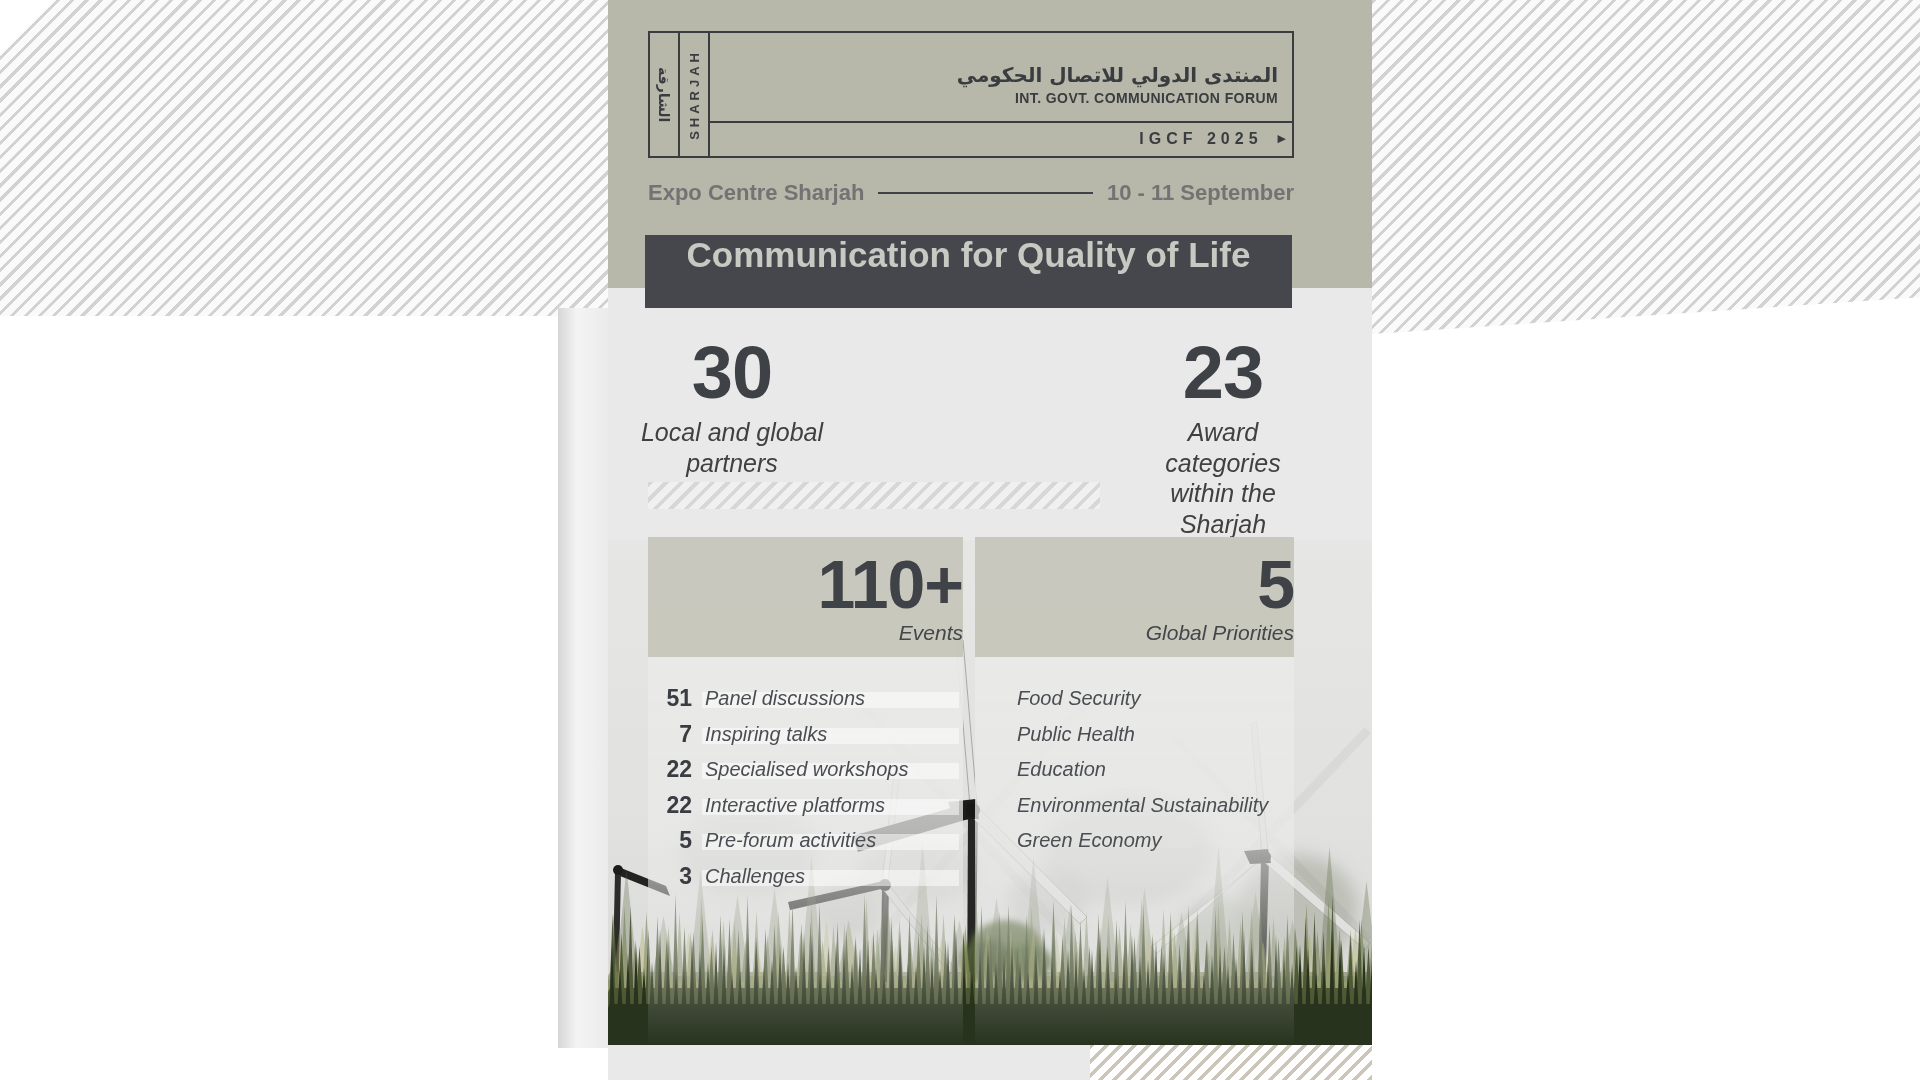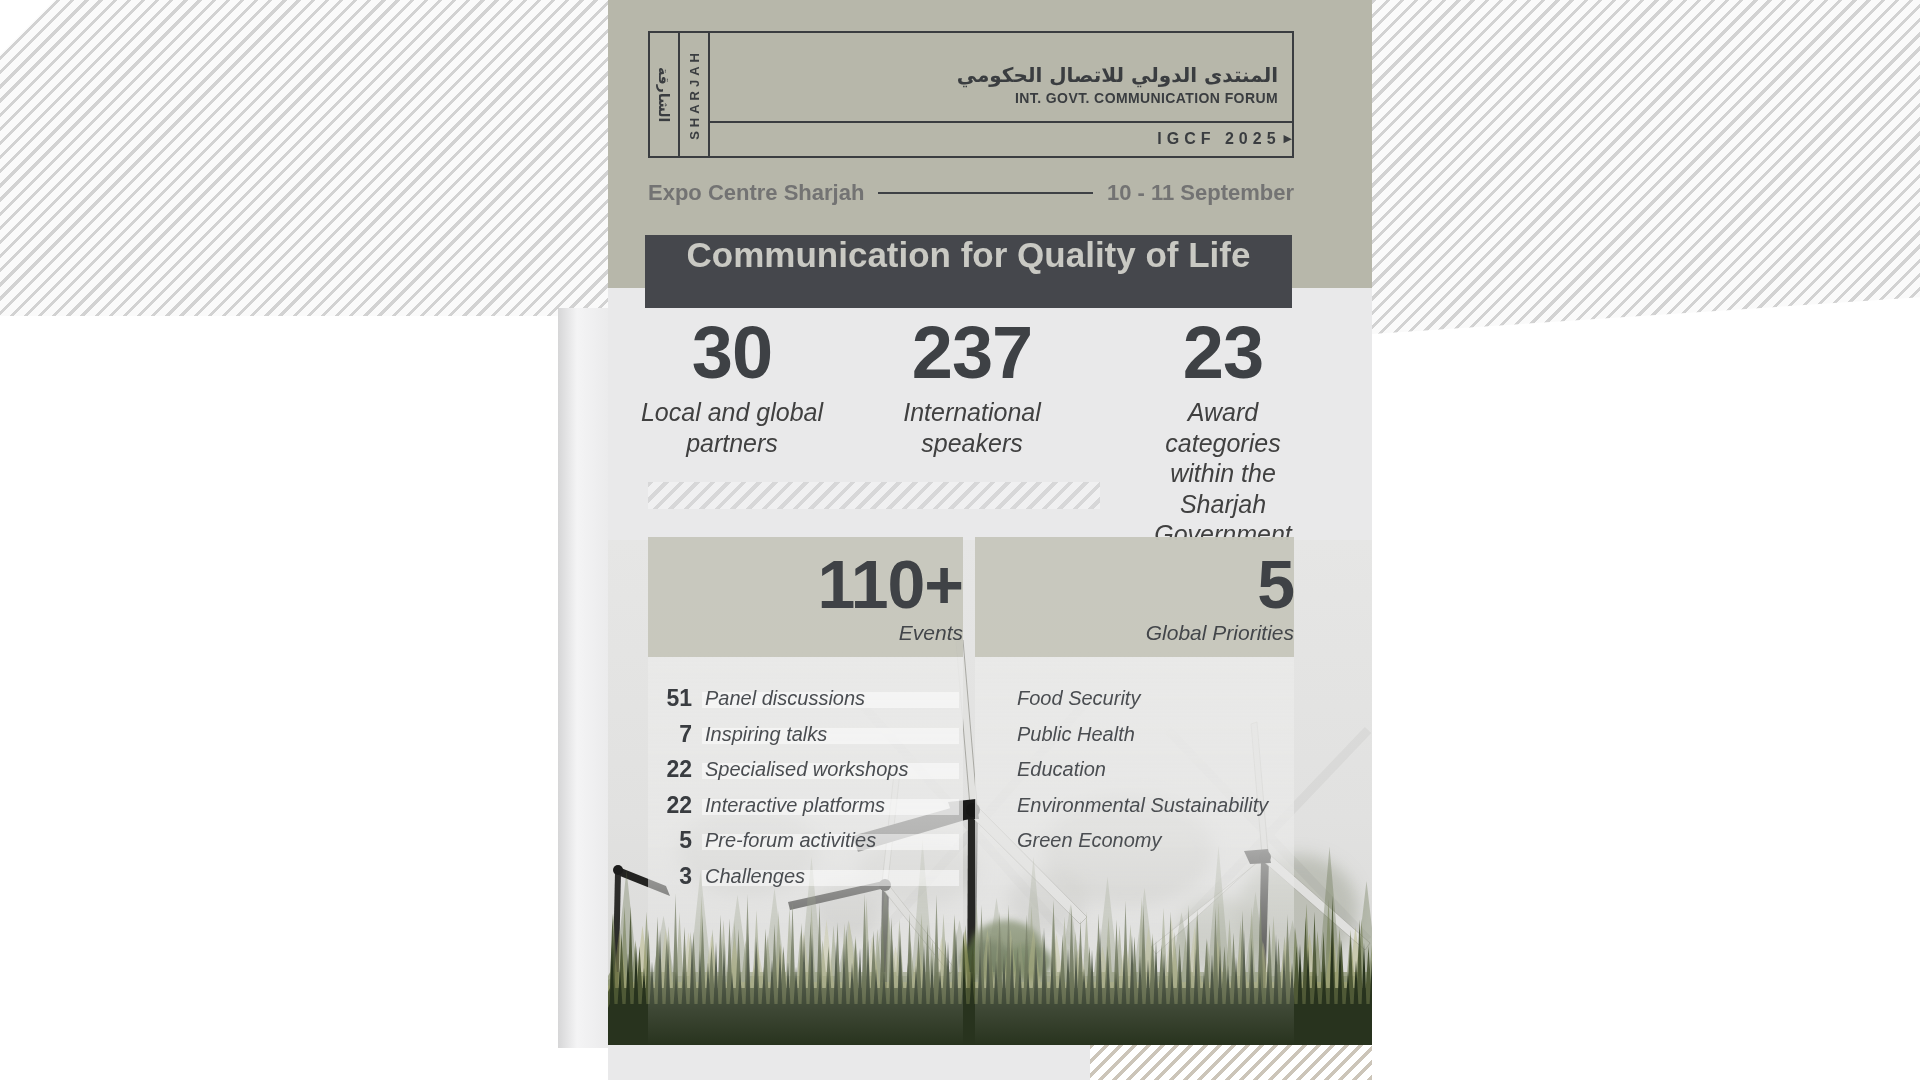--- a/index.html
+++ b/index.html
@@ -35,32 +35,32 @@
   .v-ar{writing-mode:vertical-rl;font-family:"DejaVu Sans",sans-serif;
     font-size:14px;font-weight:bold;letter-spacing:2px;}
   .v-en{writing-mode:vertical-rl;transform:rotate(180deg);
     font-size:13px;font-weight:bold;letter-spacing:4px;}
   #logo-main{flex:1;display:flex;flex-direction:column;min-width:0;}
   #logo-row1{flex:1.72;border-bottom:2.5px solid #3a3d40;box-sizing:border-box;
     text-align:right;padding:30px 14px 0 0;}
   .ar-title{font-family:"DejaVu Sans",sans-serif;font-size:20px;font-weight:bold;direction:rtl;}
   .en-title{font-size:14px;font-weight:bold;letter-spacing:.4px;margin-top:3px;}
   #logo-row2{flex:1;display:flex;align-items:center;justify-content:flex-end;
-    padding-right:0;font-weight:bold;font-size:16px;letter-spacing:5px;}
+    padding-right:6px;font-weight:bold;font-size:16px;letter-spacing:5px;gap:12px;}
   .arrow{font-size:11px;letter-spacing:0;margin-left:3px;transform:translateY(-1px);}
   
   #venue-line{position:absolute;left:40px;right:78px;top:180px;height:26px;
     display:flex;align-items:center;color:#737373;font-weight:bold;font-size:22px;}
   #venue-rule{flex:1;height:2.5px;background:#3e4145;margin:0 14px;}
   
   #banner{position:absolute;left:37px;top:235px;width:647px;height:73px;background:#45474c;
     display:flex;align-items:flex-start;justify-content:center;
     color:#c9c9c3;font-weight:bold;font-size:35px;white-space:nowrap;}
   
-  .stat{position:absolute;top:316px;text-align:center;color:#3e4145;}
+  .stat{position:absolute;top:336px;text-align:center;color:#3e4145;}
   #stat-0{left:28px;width:192px;}
   #stat-1{left:268px;width:192px;}
   #stat-2{left:514px;width:202px;}
   .stat-num{font-size:74px;font-weight:bold;line-height:1;letter-spacing:-1px;}
   .stat-lbl{font-style:italic;font-size:25px;line-height:1.22;margin-top:7px;color:#404040;}
   #stat-2 .stat-lbl{width:168px;margin-left:auto;margin-right:auto;}
   #hatch-strip{position:absolute;left:40px;top:482px;width:452px;height:27px;
     background:repeating-linear-gradient(135deg,#d7d7d8 0 4px,#f0f0f1 4px 11px);}
   
   #photo{position:absolute;left:0;top:540px;width:764px;height:505px;
@@ -126,24 +126,20 @@
   </div>
 
   <div id="banner">
     <span>Communication for Quality of Life</span>
   </div>
 
   <div class="stat" id="stat-0">
     <div class="stat-num">30</div>
     <div class="stat-lbl">Local and global partners</div>
   </div>
-  <div class="stat" id="stat-1">
-    <div class="stat-num">237</div>
-    <div class="stat-lbl">International speakers</div>
-  </div>
   <div class="stat" id="stat-2">
     <div class="stat-num">23</div>
     <div class="stat-lbl">Award categories within the Sharjah Government Communication Award</div>
   </div>
   <div id="hatch-strip"></div>
 
   <div id="photo">
     <svg id="photo-svg" width="764" height="505" viewBox="0 0 764 505">
       <defs>
         <filter id="b8">

